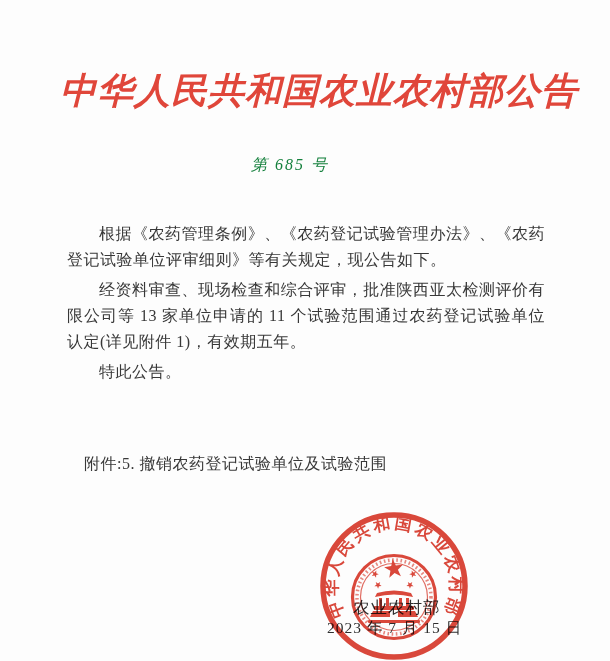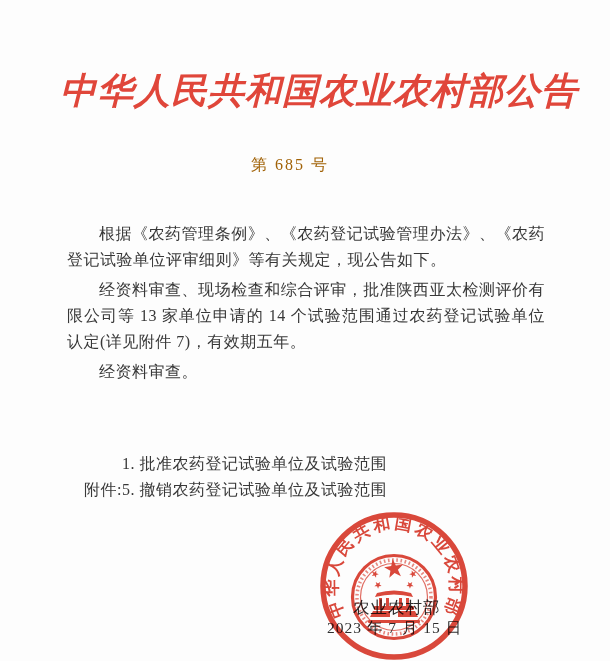--- a/index.html
+++ b/index.html
@@ -17,21 +17,22 @@
     font-size:36px;line-height:42px;font-weight:bold;
     letter-spacing:1px;
     color:#e0463a;
     font-style:italic;
   }
   .doc-number{
     position:absolute;top:152px;left:0;width:580px;
     text-align:center;
     font-size:16px;line-height:25px;
     letter-spacing:2px;
-    color:#a16207;
+    color:#15803d;
+    font-style:italic;
   }
   .body-text{
     position:absolute;top:217px;left:63px;width:486px;
     font-size:16px;line-height:26px;
     letter-spacing:0.5px;
     text-align:justify;
     color:#383838;
   }
   .body-text p{margin:4px;text-indent:2em;}
   .attachments{
@@ -69,28 +70,27 @@
 <body>
 
 <div class="page">
 
   <h1 class="title">中华人民共和国农业农村部公告</h1>
 
   <div class="doc-number">第 685 号</div>
 
   <div class="body-text">
     <p>根据《农药管理条例》、《农药登记试验管理办法》、《农药登记试验单位评审细则》等有关规定，现公告如下。</p>
-    <p>经资料审查、现场检查和综合评审，批准陕西亚太检测评价有限公司等 13 家单位申请的 14 个试验范围通过农药登记试验单位认定(详见附件 7)，有效期五年。</p>
-    <p>经资料审查。</p>
+    <p>经资料审查、现场检查和综合评审，批准陕西亚太检测评价有限公司等 13 家单位申请的 11 个试验范围通过农药登记试验单位认定(详见附件 1)，有效期五年。</p>
+    <p>特此公告。</p>
   </div>
 
   <div class="attachments">
     <span class="att-label">附件:</span>
     <div class="att-items">
-      <div>1. 批准农药登记试验单位及试验范围</div>
       <div>5. 撤销农药登记试验单位及试验范围</div>
     </div>
   </div>
 
   <div class="issuer">农业农村部</div>
 
   <div class="date">2023 年 7 月 15 日</div>
 
   <svg class="seal" viewBox="0 0 150 150" xmlns="http://www.w3.org/2000/svg">
 

